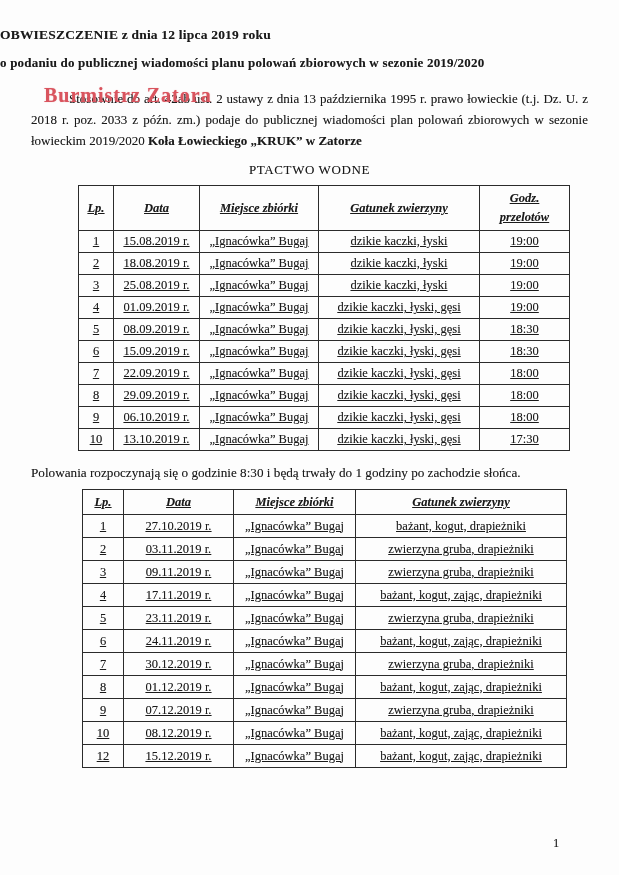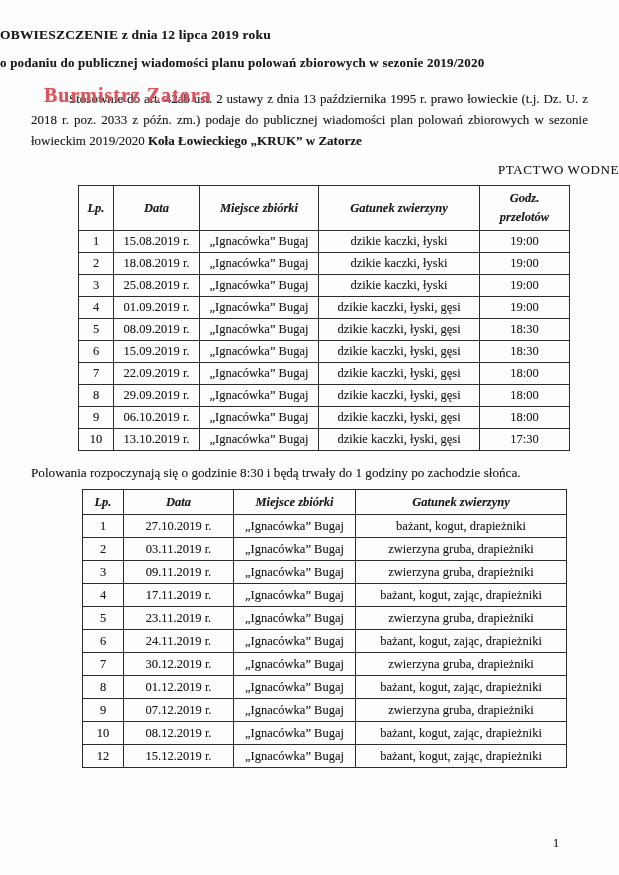--- a/index.html
+++ b/index.html
@@ -26,28 +26,29 @@
   .subtitle{
     margin-top:12px;text-align:left;
     font-weight:bold;font-size:13px;letter-spacing:0.2px;
   }
   .intro{
     margin:17px 31px 0 31px;
     font-size:13px;line-height:21px;
     text-align:justify;text-indent:38px;
   }
   .tbl-title{
-    text-align:right;font-size:13px;letter-spacing:0.6px;
+    text-align:center;font-size:13px;letter-spacing:0.6px;
   }
   .t1-title{margin-top:11px;}
   .t2-title{margin-top:48px;}
   table{
     border-collapse:collapse;
     font-size:12.5px;
     table-layout:fixed;
+    text-decoration:underline;
   }
   th,td{
     border:1px solid #2b2b2b;
     text-align:center;vertical-align:middle;
     padding:0 2px;overflow:hidden;
   }
   th{font-weight:bold;font-style:italic;font-size:12.5px;}
   .t1{margin:7px 0 0 78px;width:466px;}
   .t1 th{height:44px;}
   .t1 td{height:21px;}

